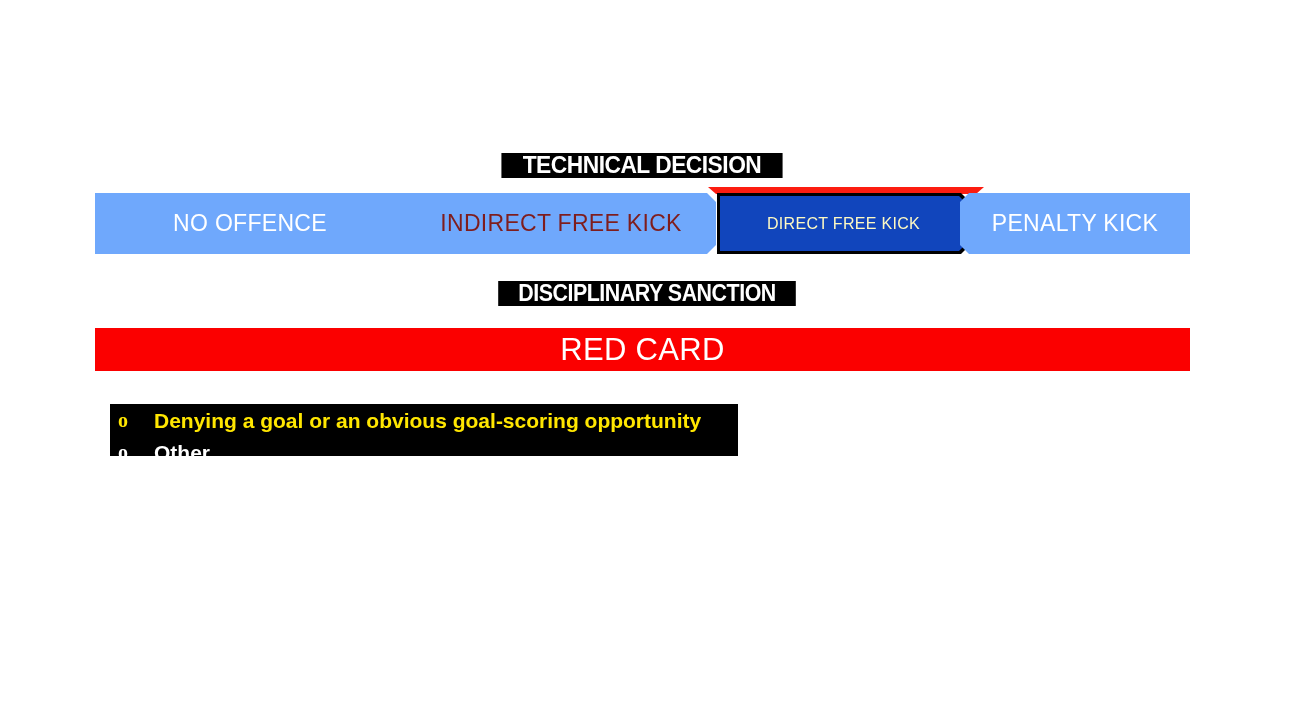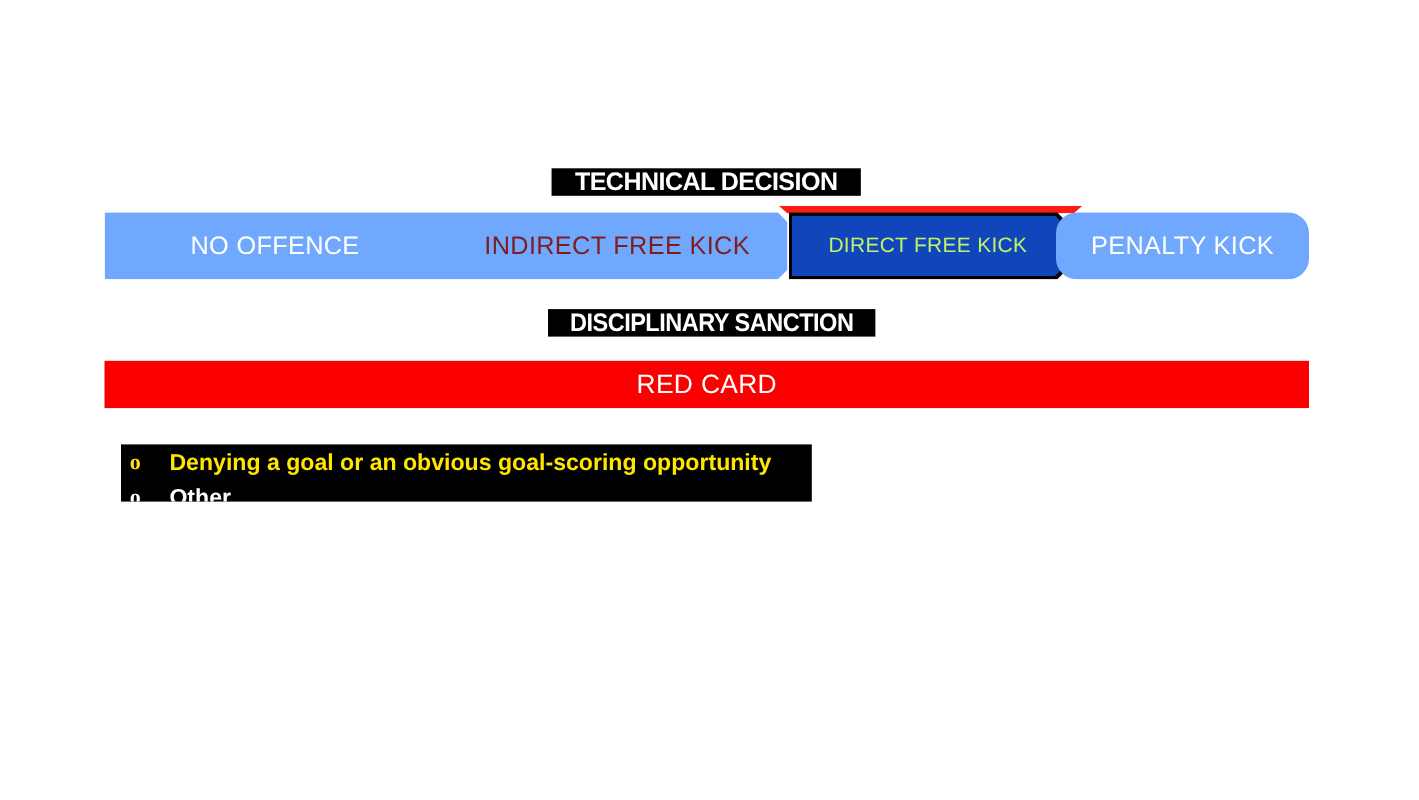--- a/index.html
+++ b/index.html
@@ -119,59 +119,58 @@
     top: 3px;
     width: 247px;
     height: 55px;
     background: #1145bc;
     clip-path: polygon(0 0, 239px 0, 247px 8px, 247px 47px, 239px 55px, 0 55px);
     display: flex;
     align-items: center;
     justify-content: center;
   }
   #segment-direct-free-kick-label {
-    color: #bef264;
-    font-size: 19px;
+    color: #fef9c3;
+    font-size: 16px;
     white-space: nowrap;
   }
 
   
   #direct-free-kick-marker {
     position: absolute;
     left: 613px;
     top: -6px;
     width: 276px;
     height: 7px;
     background: #fc1c10;
     clip-path: polygon(0 0, 276px 0, 268px 7px, 8px 7px);
   }
 
   
   #segment-penalty-kick {
     left: 865px;
     width: 230px;
     clip-path: polygon(9px 0, 230px 0, 230px 61px, 9px 61px, 0 52px, 0 9px);
-    border-radius: 19px;
   }
 
   
   #red-card-bar {
     position: absolute;
     left: 95px;
     top: 328px;
     width: 1095px;
     height: 43px;
     background: #fb0000;
     display: flex;
     align-items: center;
     justify-content: center;
   }
   #red-card-label {
     color: #ffffff;
-    font-size: 24px;
+    font-size: 31px;
     letter-spacing: 0.3px;
     white-space: nowrap;
   }
 
   
   #reason-list {
     position: absolute;
     left: 110px;
     top: 404px;
     width: 628px;

